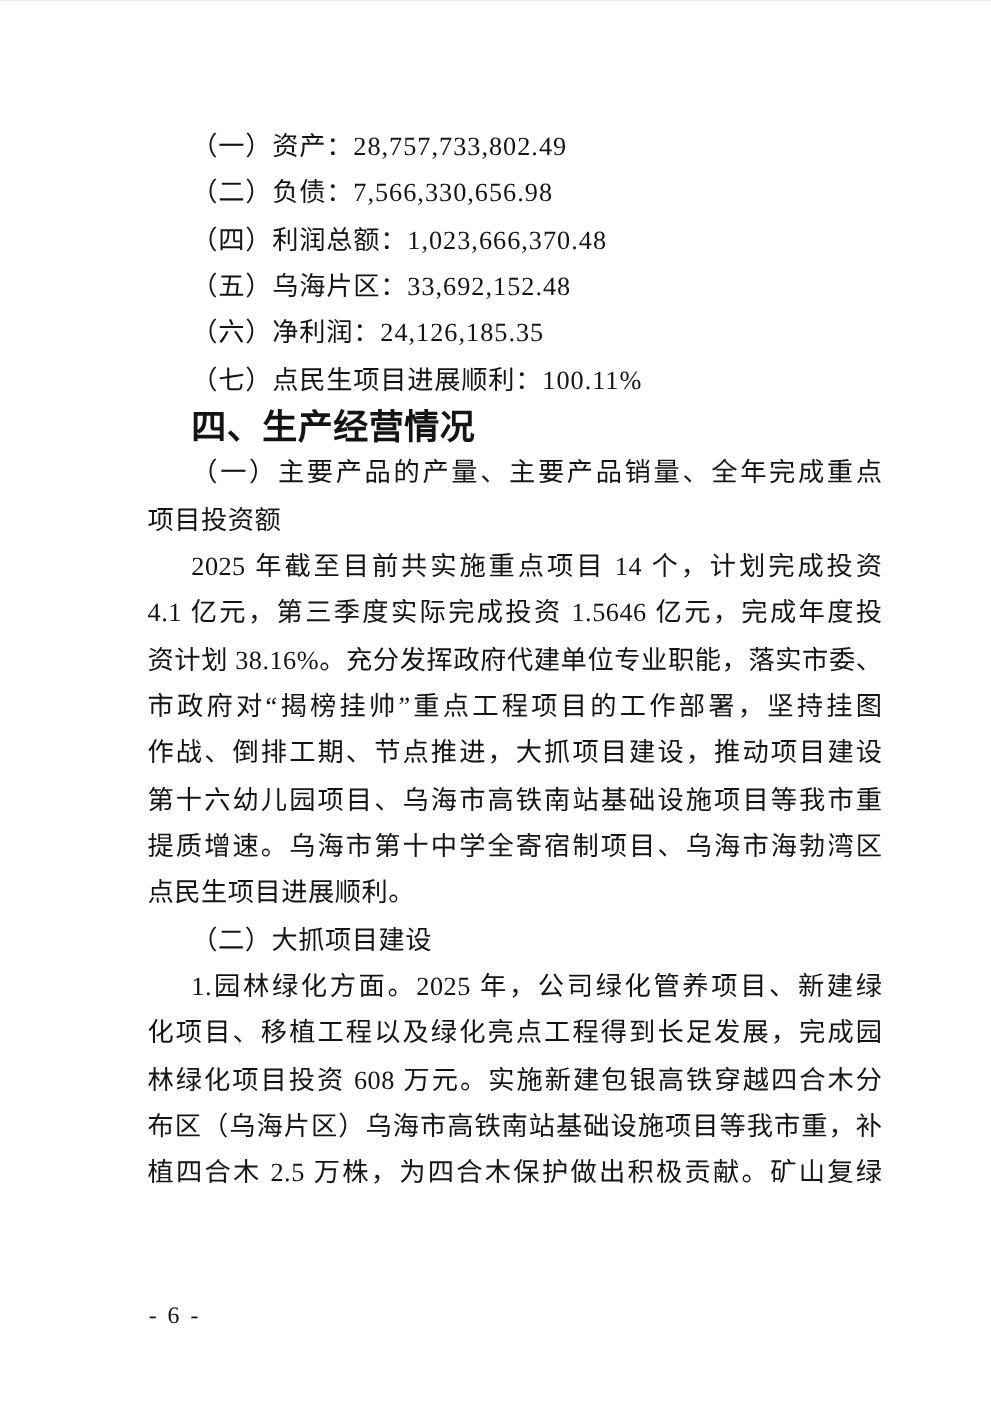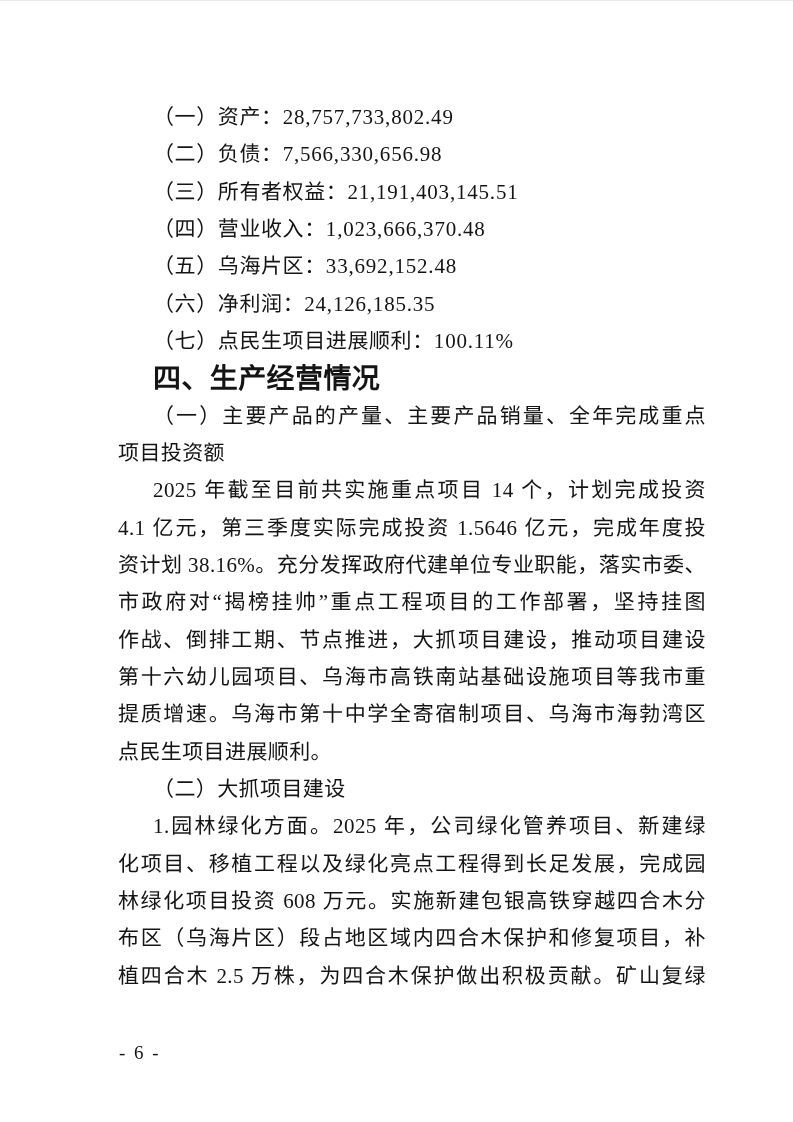--- a/index.html
+++ b/index.html
@@ -75,23 +75,22 @@
 <div class="page">
 
   <div class="content">
 
     <div>
 
         <div class="line item ind"><span>（一）</span><span>资产</span><span>：</span><span class="num">28,757,733,802.49</span></div>
 
         <div class="line item ind"><span>（二）</span><span>负债</span><span>：</span><span class="num">7,566,330,656.98</span></div>
 
-        <div class="line item ind"><span>（三）</span><span>所有者权益</span><span>：</span><span class="num">21,191,403,145.51</span></div>
 
-        <div class="line item ind"><span>（四）</span><span>营业收入</span><span>：</span><span class="num">1,023,666,370.48</span></div>
+        <div class="line item ind"><span>（四）</span><span>利润总额</span><span>：</span><span class="num">1,023,666,370.48</span></div>
 
         <div class="line item ind"><span>（五）</span><span>乌海片区</span><span>：</span><span class="num">33,692,152.48</span></div>
 
         <div class="line item ind"><span>（六）</span><span>净利润</span><span>：</span><span class="num">24,126,185.35</span></div>
 
         <div class="line item ind"><span>（七）</span><span>点民生项目进展顺利</span><span>：</span><span class="num">100.11%</span></div>
       </div>
 
     <div class="line heading">四、生产经营情况</div>
 
@@ -127,21 +126,21 @@
       </div>
 
     <div>
 
         <div class="line ind fill">1.园林绿化方面。2025 年，公司绿化管养项目、新建绿</div>
 
         <div class="line fill">化项目、移植工程以及绿化亮点工程得到长足发展，完成园</div>
 
         <div class="line fill">林绿化项目投资 608 万元。实施新建包银高铁穿越四合木分</div>
 
-        <div class="line fill">布区（乌海片区）段占地区域内四合木保护和修复项目，补</div>
+        <div class="line fill">布区（乌海片区）乌海市高铁南站基础设施项目等我市重，补</div>
 
         <div class="line fill">植四合木 2.5 万株，为四合木保护做出积极贡献。矿山复绿</div>
       </div>
 
   </div>
 
   <div class="footer-num">- 6 -</div>
 
 </div>
 

